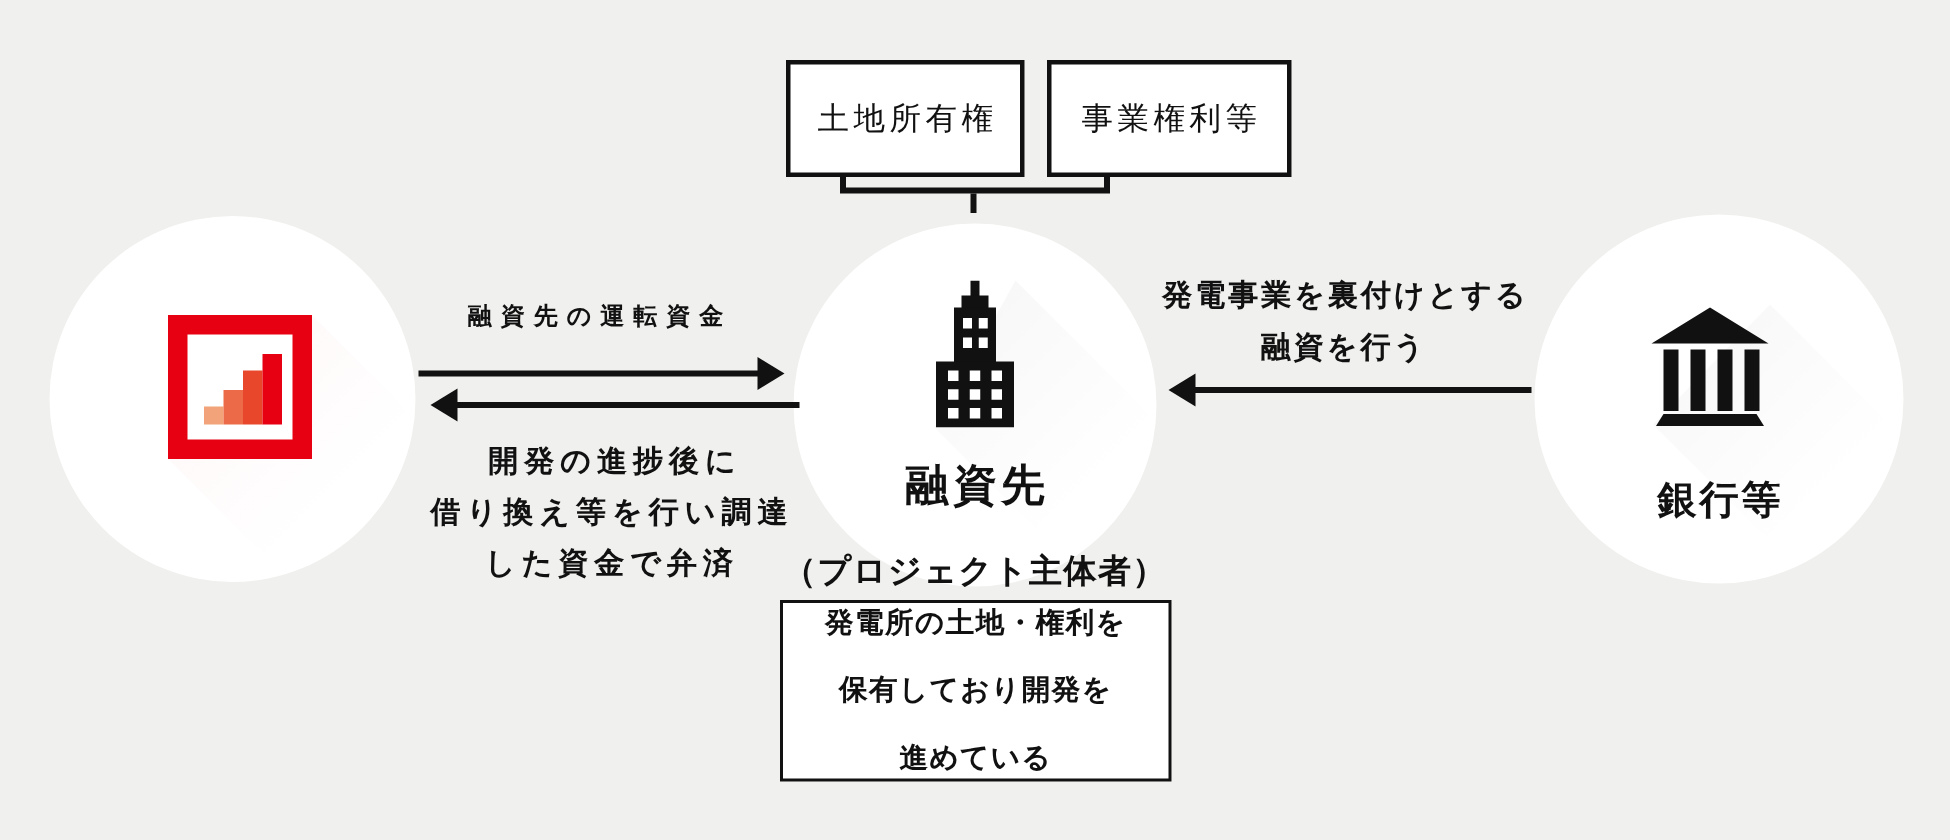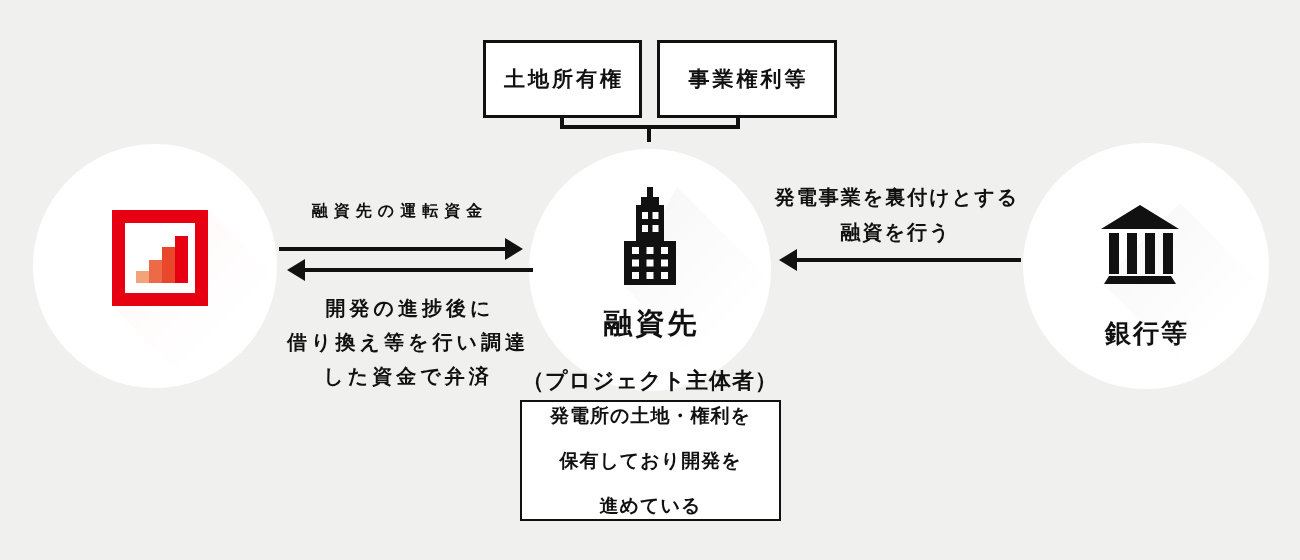--- a/index.html
+++ b/index.html
@@ -23,24 +23,24 @@
   .ls-gray{background:linear-gradient(135deg,rgba(0,0,0,0.055),rgba(0,0,0,0.0) 78%);}
   .ls-red{background:linear-gradient(135deg,rgba(230,0,18,0.06),rgba(230,0,18,0.0) 78%);}
   .ls-left{clip-path:polygon(175px 66px,79px 162px,329px 412px,425px 316px);}
   .ls-center{clip-path:polygon(148px 38px,94px 136px,344px 386px,398px 288px);}
   .ls-right{clip-path:polygon(157px 60px,79px 140px,329px 390px,407px 310px);}
   .icon{position:absolute;z-index:2;}
   
   .top-box{
     position:absolute;top:40px;height:78px;background:#fff;border:3px solid #111;
     box-sizing:border-box;display:flex;align-items:center;justify-content:center;
-    font-size:21px;font-weight:bold;letter-spacing:3px;text-indent:3px;
+    font-size:21px;font-weight:normal;letter-spacing:3px;text-indent:3px;margin-left:41px;
   }
   .top-box-1{left:483px;width:159px;}
-  .top-box-2{left:657px;width:180px;}
+  .top-box-2{left:657px;width:163px;}
   .line{position:absolute;background:#111;}
   
   .shaft{position:absolute;height:4px;background:#111;}
   .head-right{
     position:absolute;width:0;height:0;
     border-top:11px solid transparent;border-bottom:11px solid transparent;
     border-left:18px solid #111;
   }
   .head-left{
     position:absolute;width:0;height:0;

